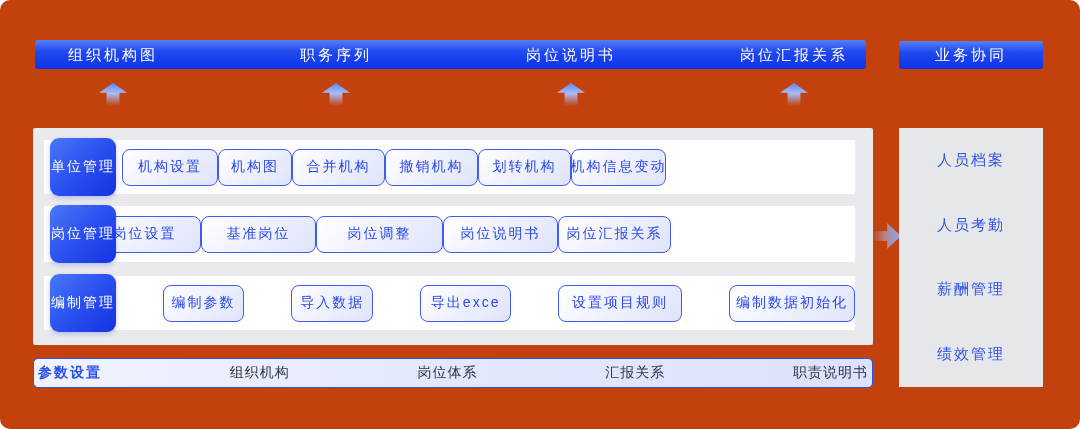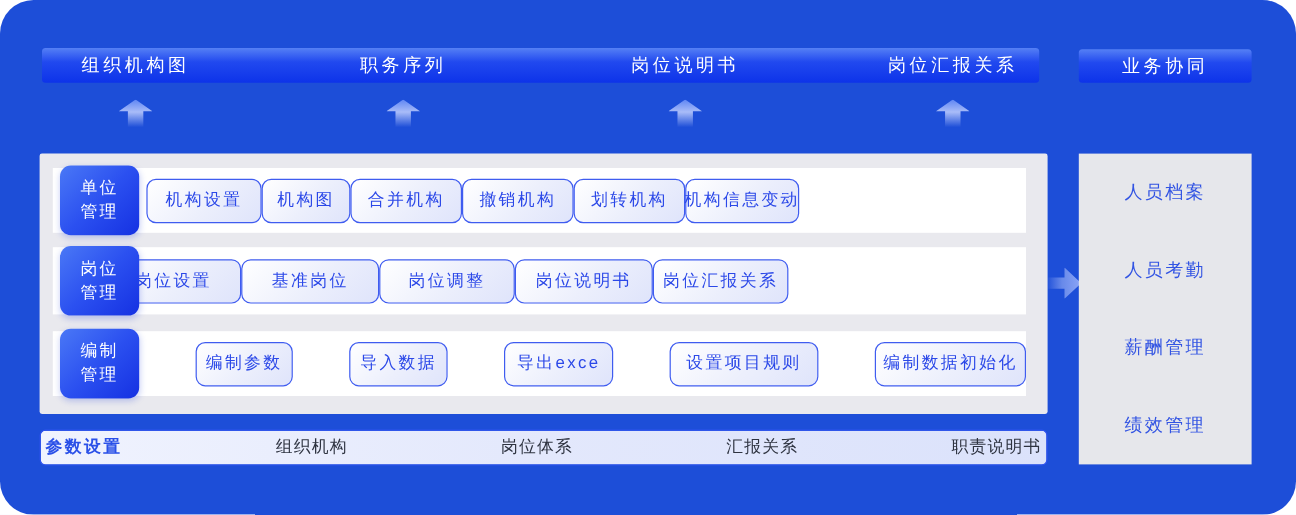--- a/index.html
+++ b/index.html
@@ -1,20 +1,20 @@
 <!DOCTYPE html>
 <html><head>
 <meta charset="utf-8">
 <style>
   html,body{margin:0;padding:0;background:#ffffff;}
   .frame{
     position:relative;width:1080px;height:429px;background:#ffffff;overflow:hidden;
     font-family:"Liberation Sans","DejaVu Sans",sans-serif;
   }
-  .canvas{position:absolute;inset:0;background:#1d4ed8;border-radius:28px;}
+  .canvas{position:absolute;inset:0;background:#c2410c;border-radius:10px;}
 
   
   .top-bar{
     position:absolute;left:35px;top:40px;width:831px;height:29px;border-radius:3px;
     background:linear-gradient(180deg,#5580f5 0%,#2149ef 40%,#0d33e9 100%);
   }
   .top-tab{
     position:absolute;top:0;height:29px;line-height:29px;transform:translateX(-50%);
     color:#ffffff;font-size:15px;letter-spacing:3px;font-weight:500;white-space:nowrap;cursor:default;
   }
@@ -45,39 +45,39 @@
     position:absolute;inset:0;display:flex;align-items:center;
   }
   .m0 .strip{padding-left:78px;gap:0}
   .m1 .strip{padding-left:44px;}
   .m2 .strip{padding-left:119px;gap:47px}
   .mlabel{
     position:absolute;left:6px;top:50%;transform:translateY(-50%);
     width:66px;height:58px;border-radius:9px;
     background:linear-gradient(135deg,#4a78f6 0%,#2b50f0 50%,#1531e2 100%);
     color:#fff;font-size:14px;letter-spacing:2px;line-height:1.4;font-weight:500;
-    display:flex;flex-direction:column;align-items:center;justify-content:center;
+    display:flex;align-items:center;justify-content:center;
     box-shadow:0 2px 5px rgba(28,60,220,.25);
   }
   .btn{
     height:37px;border:1.5px solid #3f5cf0;border-radius:8px;box-sizing:border-box;
     background:linear-gradient(135deg,#ffffff 0%,#eceffc 55%,#dfe4fb 100%);
     color:#2b48e8;font-size:14px;letter-spacing:2px;font-weight:500;white-space:nowrap;
     display:flex;align-items:center;justify-content:center;cursor:default;
   }
   .m0 .btn:nth-of-type(1){width:96px}
   .m0 .btn:nth-of-type(2){width:74px}
   .m0 .btn:nth-of-type(3){width:93px}
   .m0 .btn:nth-of-type(4){width:93px}
   .m0 .btn:nth-of-type(5){width:93px}
   .m0 .btn:nth-of-type(6){width:95px}
   .m0 .btn:nth-of-type(7){width:118px}
   .m1 .btn:nth-of-type(1){width:113px}
   .m1 .btn:nth-of-type(2){width:115px}
-  .m1 .btn:nth-of-type(3){width:113px}
+  .m1 .btn:nth-of-type(3){width:127px}
   .m1 .btn:nth-of-type(4){width:115px}
   .m1 .btn:nth-of-type(5){width:113px}
   .m2 .btn:nth-of-type(1){width:93px}
   .m2 .btn:nth-of-type(2){width:95px}
   .m2 .btn:nth-of-type(3){width:104px}
   .m2 .btn:nth-of-type(4){width:143px}
   .m2 .btn:nth-of-type(5){width:145px}
 
   
   .right-arrow{

